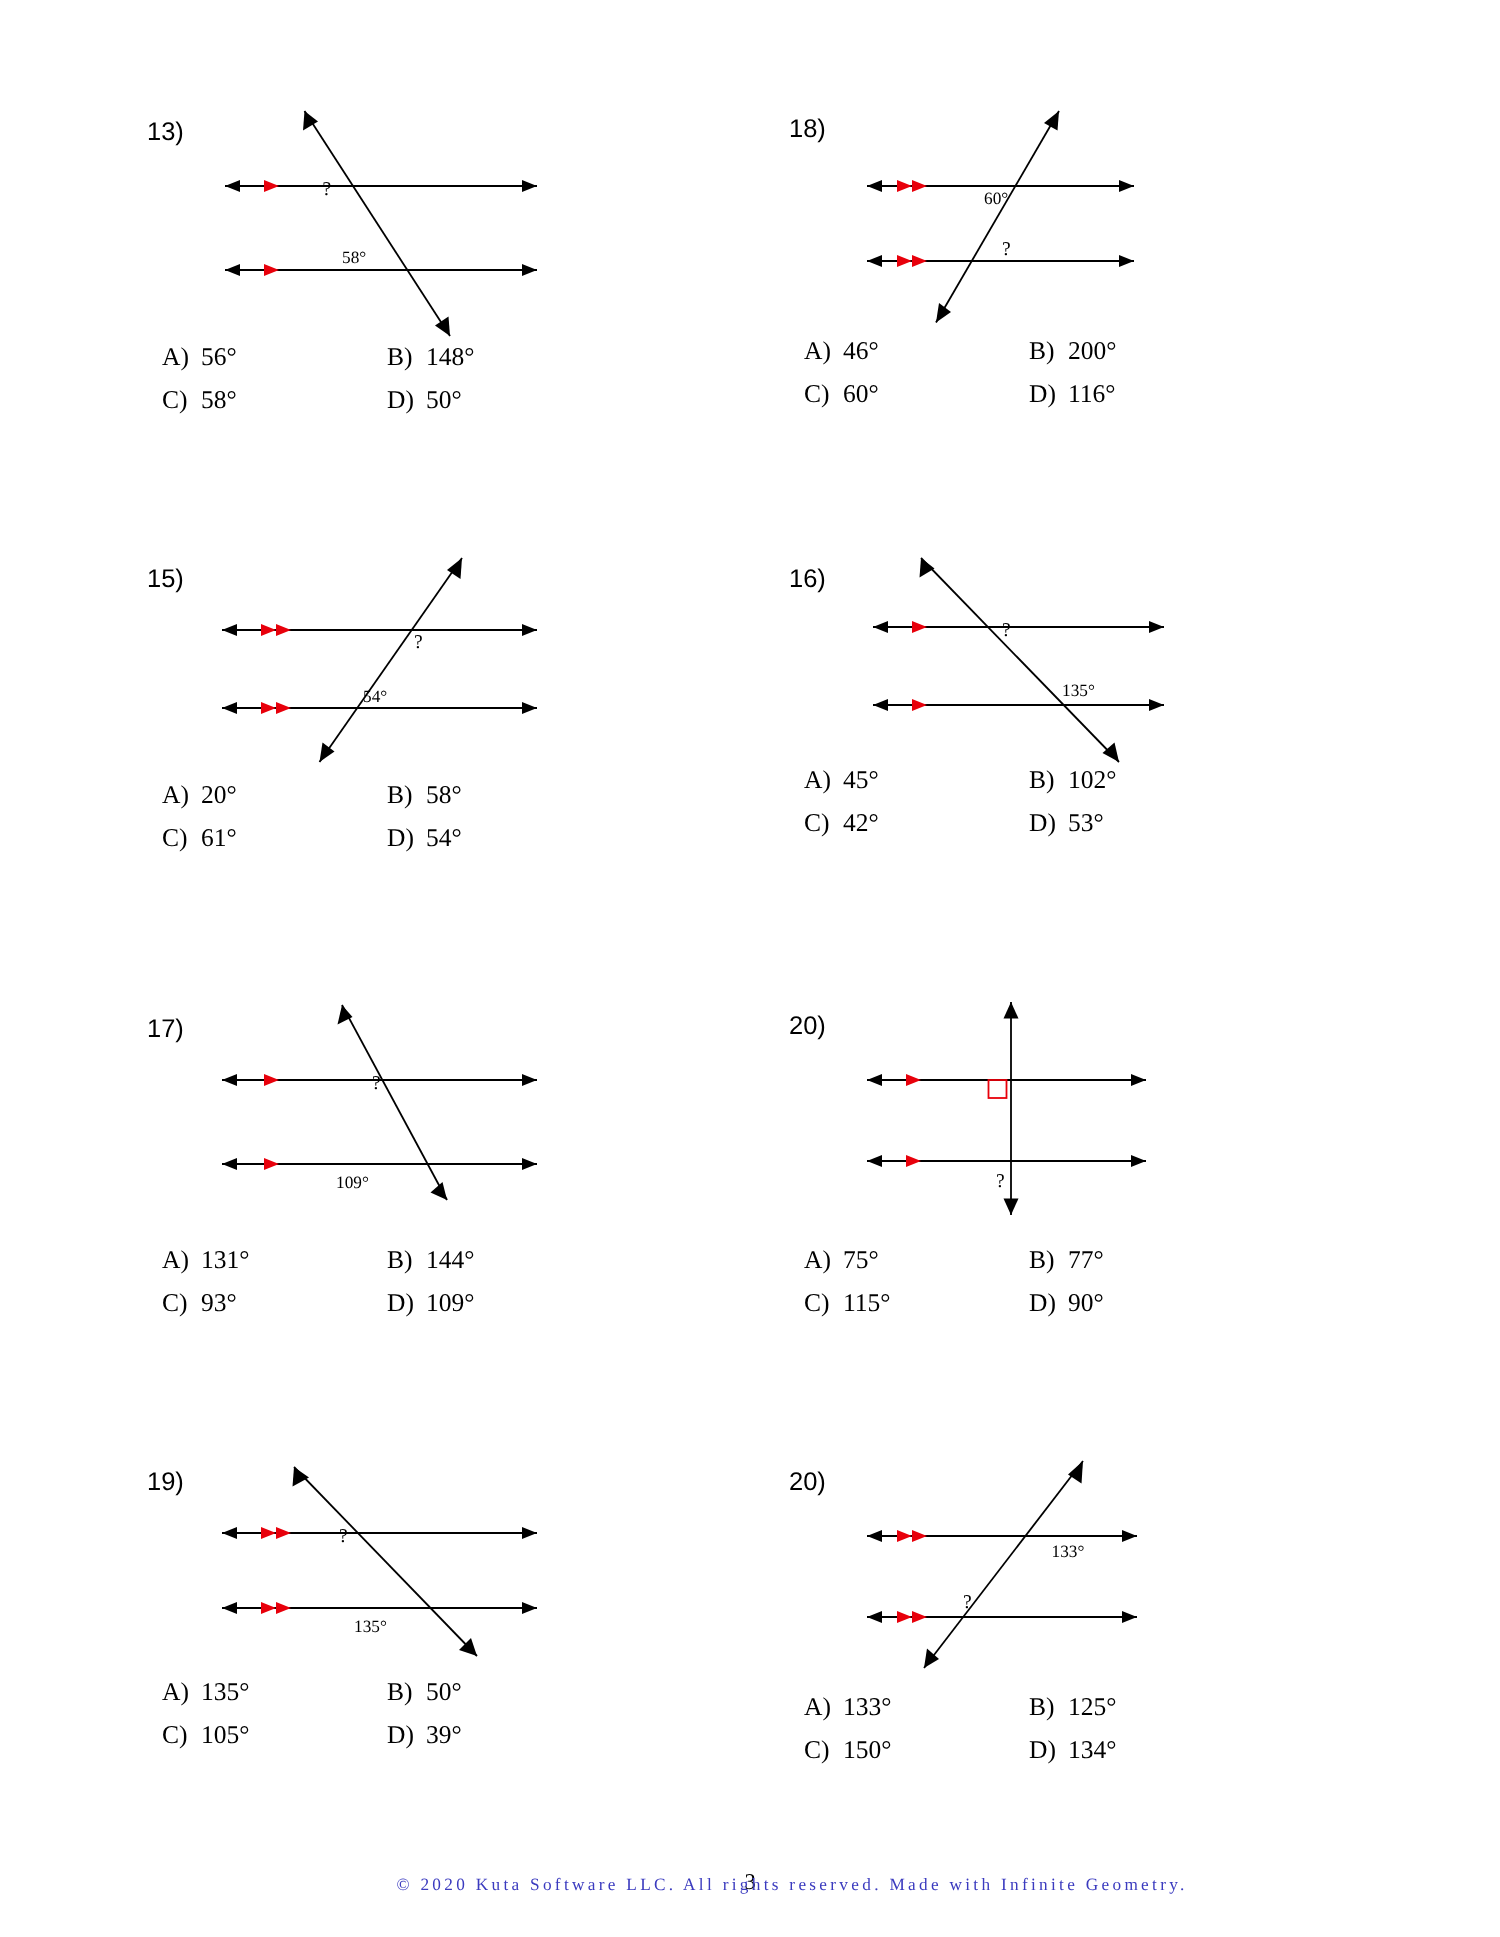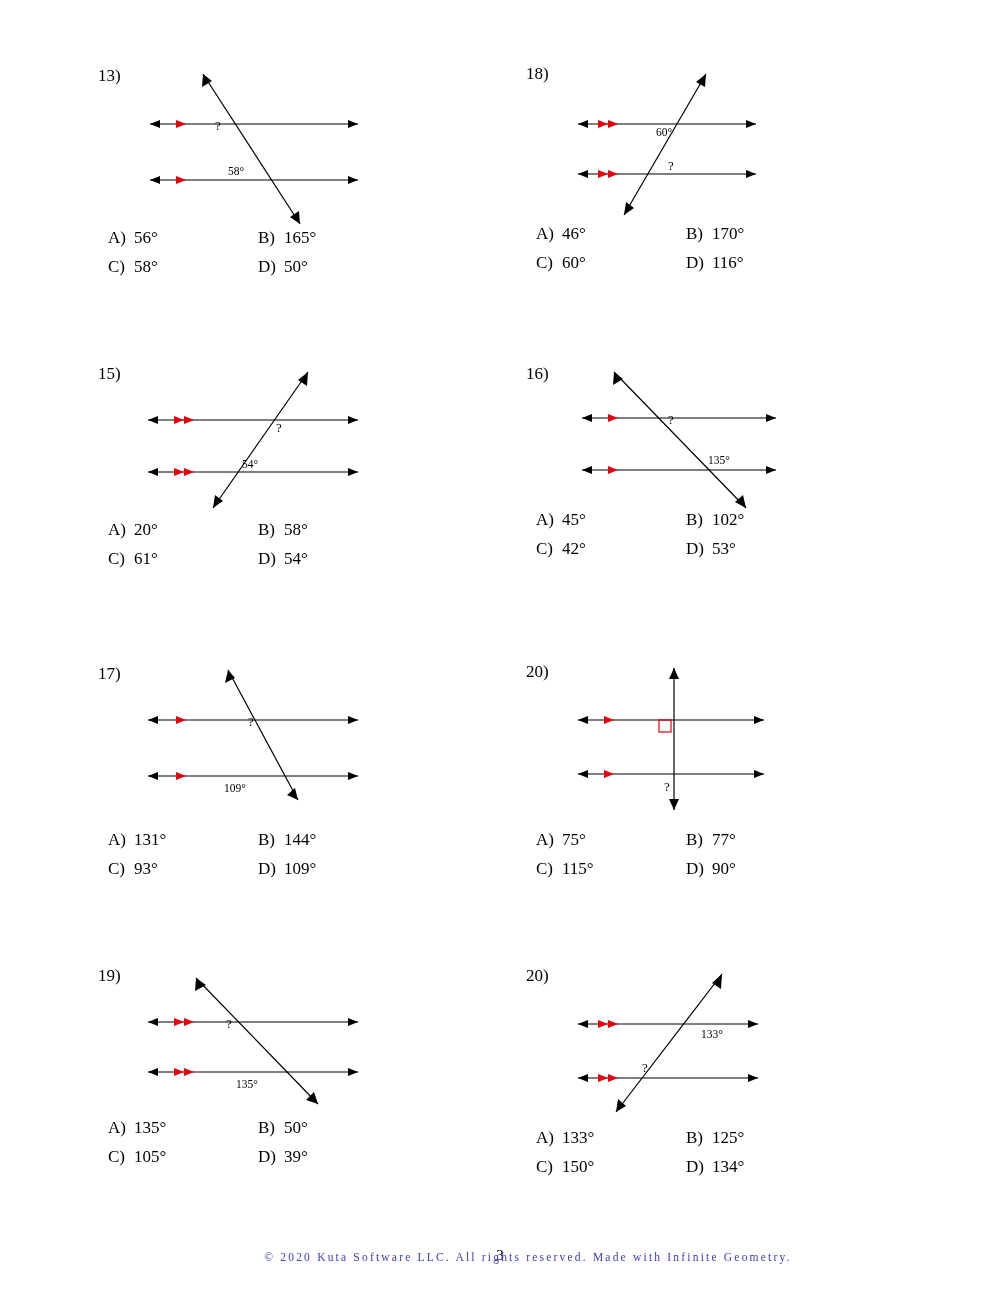--- a/index.html
+++ b/index.html
@@ -20,23 +20,23 @@
     width: 1000px;
     height: 1291px;
   }
   .problem {
     position: absolute;
     width: 420px;
   }
   .prob-num {
     position: absolute;
     left: 0;
-    top: 4px;
+    top: 16px;
     font-size: 17px;
-    font-family: Liberation Serif, serif;
+    font-family: Liberation Sans, sans-serif;
   }
   .figure {
     position: absolute;
     left: 20px;
     top: 0px;
   }
   .choices {
     position: absolute;
     left: 10px;
     font-size: 17px;
@@ -122,21 +122,21 @@
       </svg>
     </div>
     <div class="choices" style="top:166px;">
       <div class="choice-row">
         <div class="choice c1">
           <span class="choice-letter">A)</span>
           <span class="choice-val">56°</span>
         </div>
         <div class="choice c2">
           <span class="choice-letter">B)</span>
-          <span class="choice-val">165°</span>
+          <span class="choice-val">148°</span>
         </div>
       </div>
       <div class="choice-row">
         <div class="choice c1">
           <span class="choice-letter">C)</span>
           <span class="choice-val">58°</span>
         </div>
         <div class="choice c2">
           <span class="choice-letter">D)</span>
           <span class="choice-val">50°</span>
@@ -169,21 +169,21 @@
       </svg>
     </div>
     <div class="choices" style="top:164px;">
       <div class="choice-row">
         <div class="choice c1">
           <span class="choice-letter">A)</span>
           <span class="choice-val">46°</span>
         </div>
         <div class="choice c2">
           <span class="choice-letter">B)</span>
-          <span class="choice-val">170°</span>
+          <span class="choice-val">200°</span>
         </div>
       </div>
       <div class="choice-row">
         <div class="choice c1">
           <span class="choice-letter">C)</span>
           <span class="choice-val">60°</span>
         </div>
         <div class="choice c2">
           <span class="choice-letter">D)</span>
           <span class="choice-val">116°</span>

